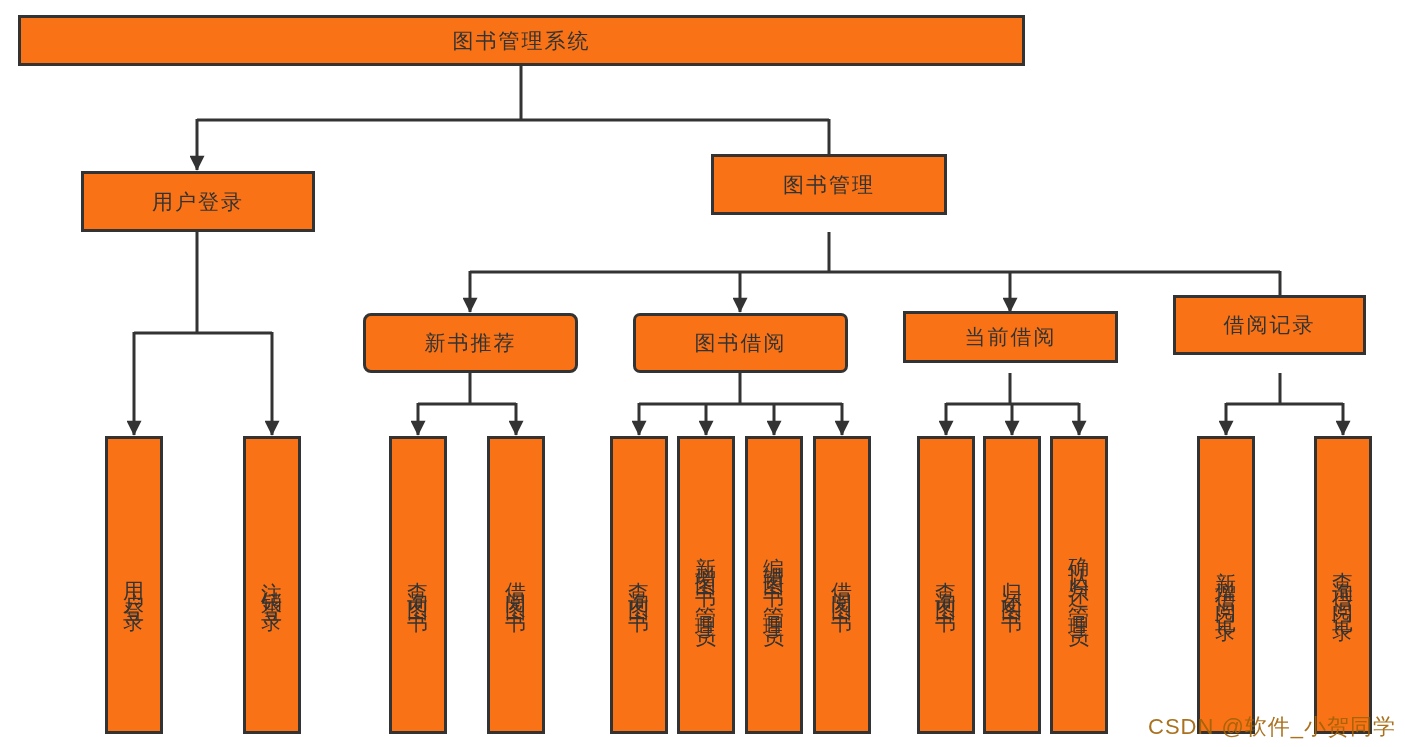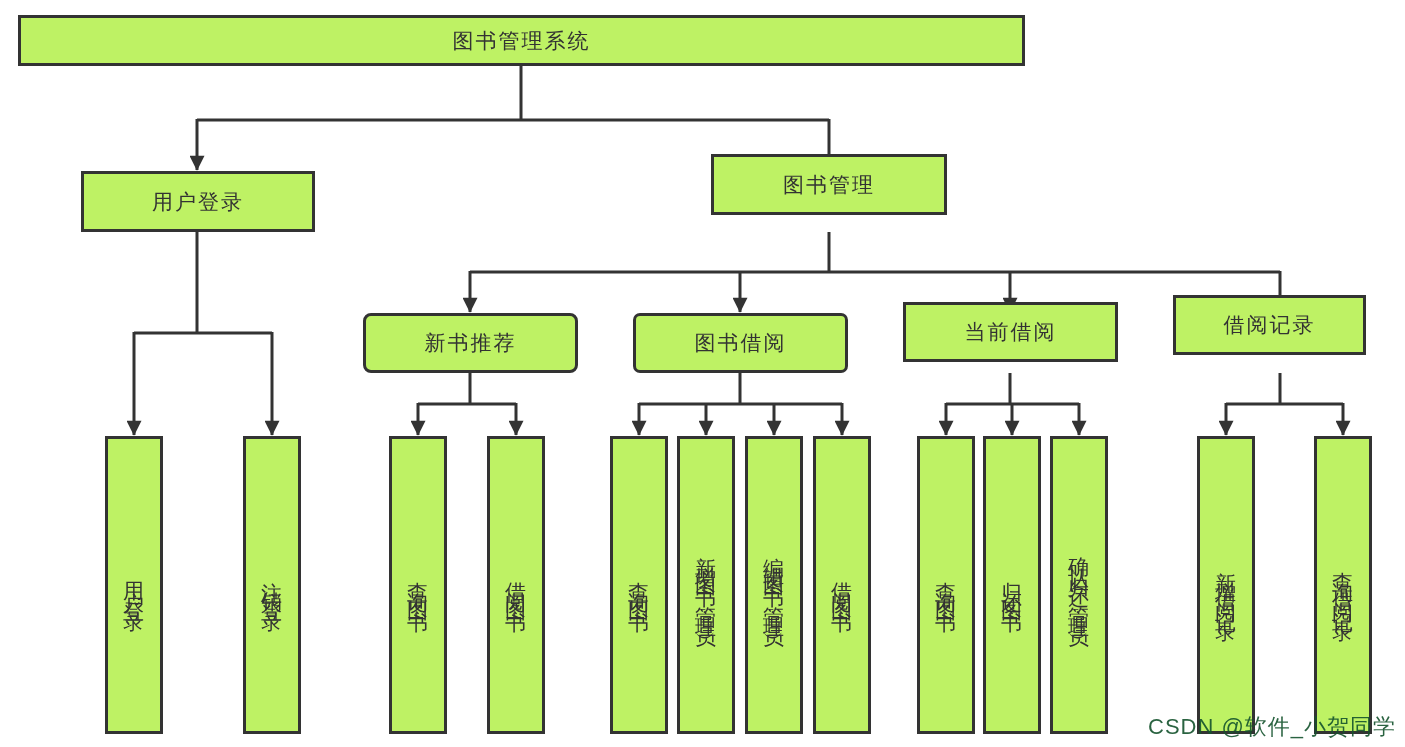--- a/index.html
+++ b/index.html
@@ -1,45 +1,45 @@
 <!DOCTYPE html>
 <html><head>
 <meta charset="utf-8">
 <style>
   html,body{margin:0;padding:0;background:#ffffff;}
   body{font-family:"Liberation Sans","DejaVu Sans",sans-serif;}
   .stage{position:relative;width:1405px;height:747px;background:#ffffff;overflow:hidden;}
   .wires{position:absolute;left:0;top:0;width:1405px;height:747px;pointer-events:none;}
   .wire{stroke:#333333;stroke-width:3;fill:none;}
   .node{
-    position:absolute;box-sizing:border-box;border:3px solid #333333;background:#bef264;
+    position:absolute;box-sizing:border-box;border:3px solid #333333;background:#f97316;
     display:flex;align-items:center;justify-content:center;
     color:#333333;font-size:21px;letter-spacing:2px;white-space:nowrap;text-align:right;
   }
   .leaf{
     writing-mode:vertical-lr;text-orientation:mixed;
     letter-spacing:10px;font-size:21px;white-space:normal;line-height:1;
   }
   
   .n-root      {left:18px;  top:15px;  width:1007px;height:51px;}
   .n-userlogin {left:81px;  top:171px; width:234px; height:61px;}
   .n-bookmgmt  {left:711px; top:154px; width:236px; height:61px;}
   .n-newbooks  {left:363px; top:313px; width:215px; height:60px;border-radius:8px;}
   .n-bookborrow{left:633px; top:313px; width:215px; height:60px;border-radius:7px;}
-  .n-current   {left:903px; top:302px; width:215px; height:60px;}
+  .n-current   {left:903px; top:311px; width:215px; height:52px;}
   .n-records   {left:1173px;top:295px; width:193px; height:60px;}
   
   .lf{top:436px;width:58px;height:298px;}
   .l1 {left:105px;} .l2 {left:243px;}
   .l3 {left:389px;} .l4 {left:487px;}
   .l5 {left:610px;} .l6 {left:677px;} .l7 {left:745px;} .l8 {left:813px;}
   .l9 {left:917px;} .l10{left:983px;} .l11{left:1050px;}
   .l12{left:1197px;} .l13{left:1314px;}
   .watermark{
-    position:absolute;left:1148px;top:712px;font-size:22px;color:#14532d;
+    position:absolute;left:1148px;top:712px;font-size:22px;color:#a16207;
     letter-spacing:1px;opacity:.9;white-space:nowrap;z-index:5;
   }
 </style>
 </head>
 <body>
 
 <div class="stage">
 
   <svg class="wires" viewBox="0 0 1405 747" aria-hidden="true">
     <defs>

